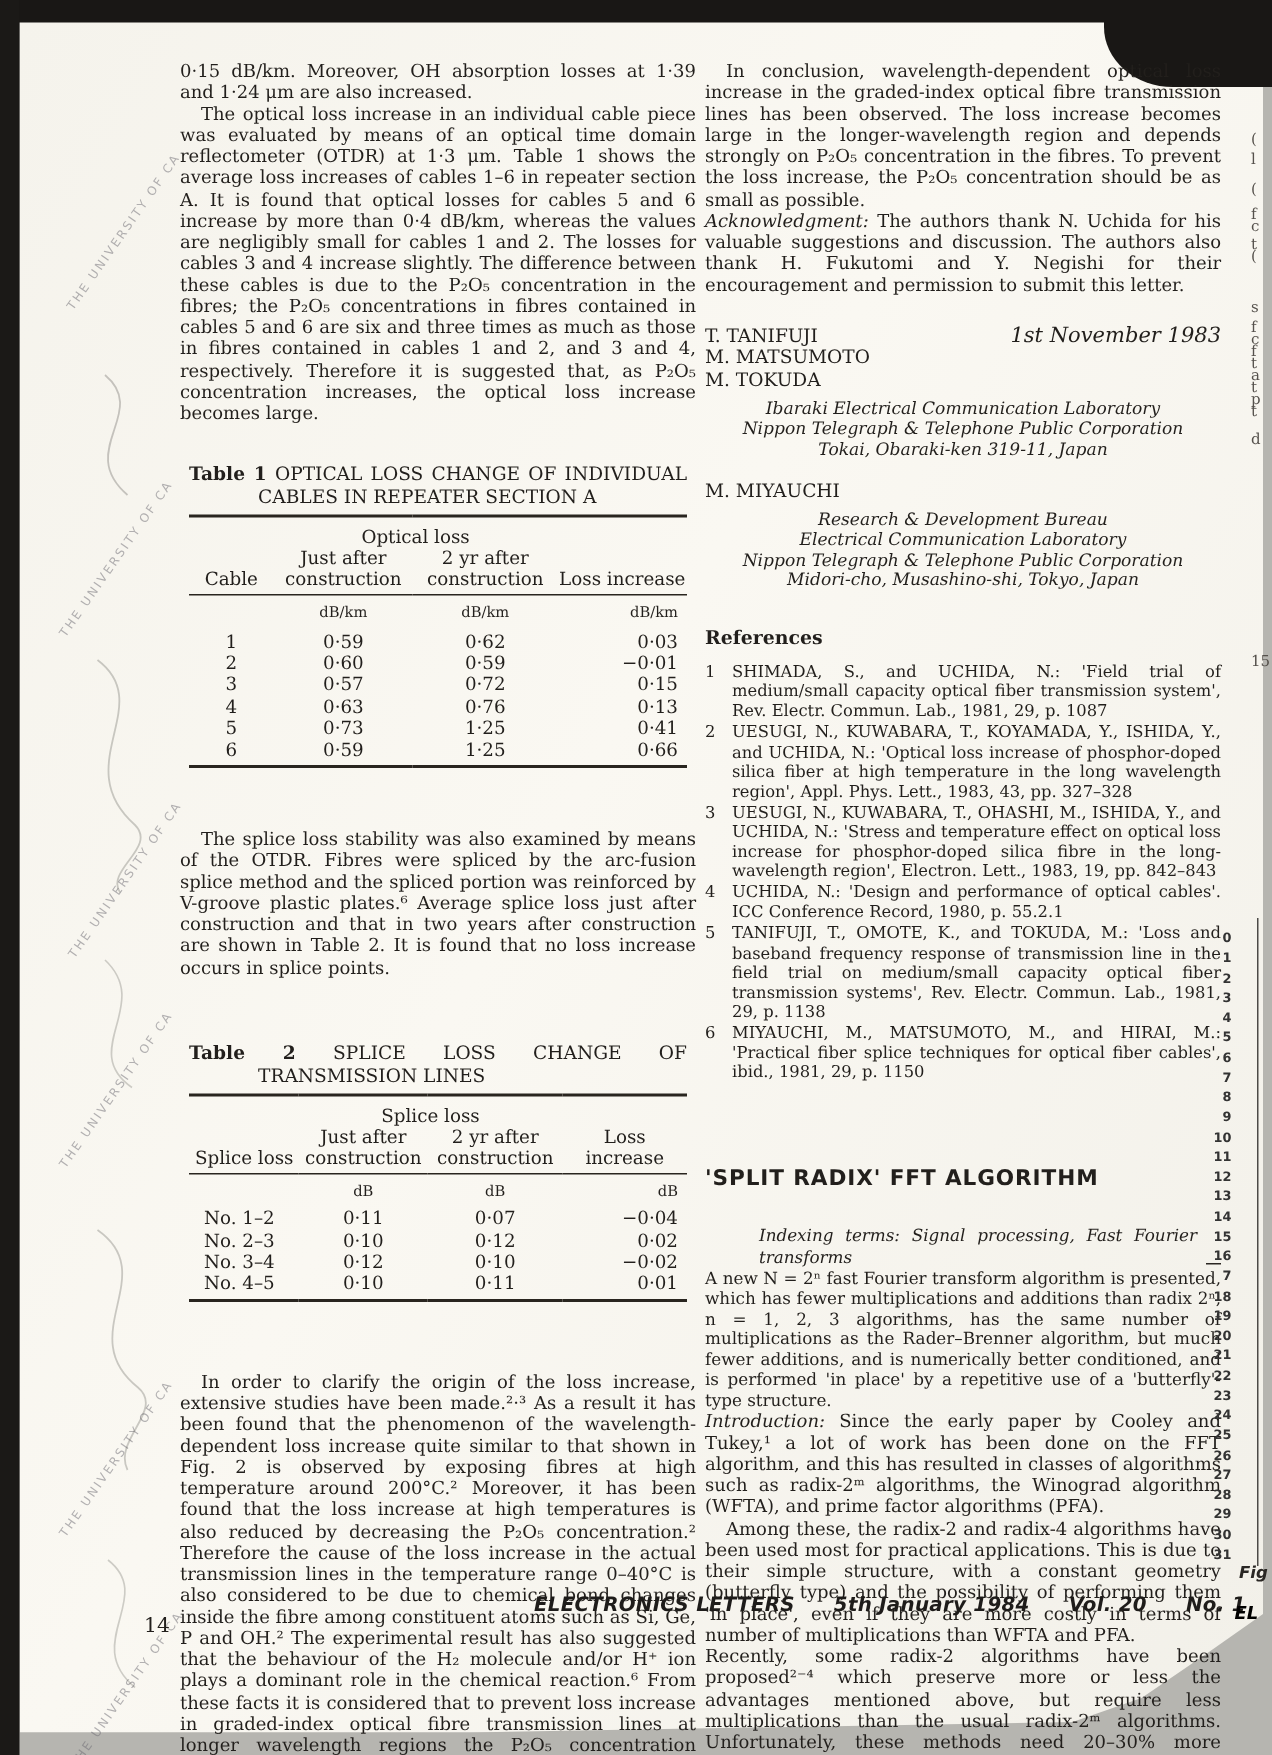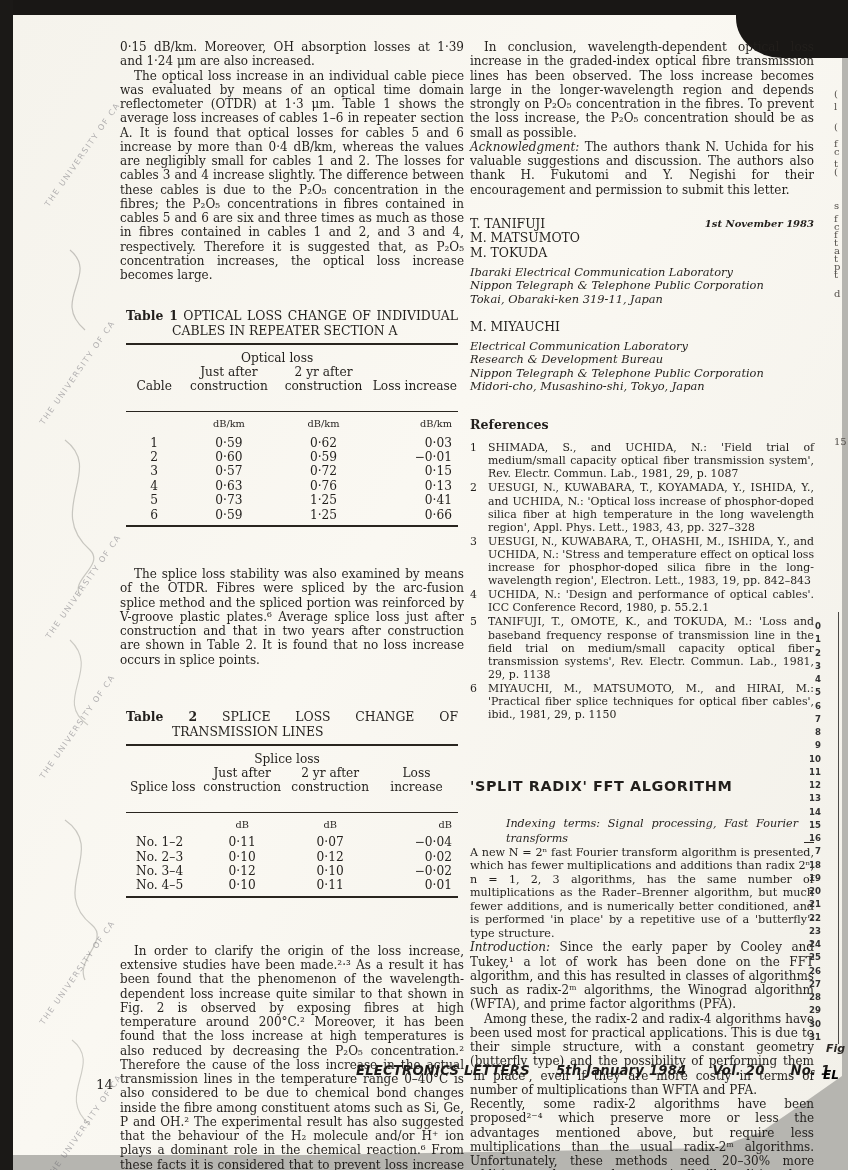--- a/index.html
+++ b/index.html
@@ -23,36 +23,36 @@
   p.body{margin:0;}
   p.indent{text-indent:14px;}
   
   .tblock{margin-top:26px;margin-left:6px;width:332px;}
   .tbl-caption{font-size:12.4px;line-height:15px;padding-left:46px;text-indent:-46px;margin-bottom:5px;}
   .cap-label{font-weight:bold;}
   table.datatable{width:100%;border-collapse:collapse;border-top:2.5px solid #29251f;
                   border-bottom:2.5px solid #29251f;font-size:12.2px;margin-top:2px;}
   table.datatable th{font-weight:normal;vertical-align:bottom;padding:0;line-height:14px;text-align:center;}
   table.datatable .span-head{padding-top:6px;}
-  table.datatable thead tr.colnames th{border-bottom:1.4px solid #29251f;padding-bottom:18px;}
+  table.datatable thead tr.colnames th{border-bottom:1.4px solid #29251f;padding-bottom:3px;}
   table.datatable td{padding:0;line-height:14.4px;text-align:center;}
   table.datatable td.units{font-size:9.8px;padding:5px 0 3px;}
   table.datatable td.num-r,th.num-r{text-align:right;padding-right:6px;}
   table.datatable td.row-label{text-align:left;padding-left:10px;}
   table.datatable tr.first td.val{padding-top:1px;}
   table.datatable tr.last td{padding-bottom:3px;}
   .c0{width:17%;} .c1{width:28%;} .c2{width:29%;} .c3{width:26%;}
   .t2 .c0{width:22%;} .t2 .c1{width:26%;} .t2 .c2{width:27%;} .t2 .c3{width:25%;}
   
   .ack{margin-top:14px;}
   .ack-label{font-style:italic;}
   .authors-row{margin-top:20px;display:flex;justify-content:space-between;font-size:12.4px;line-height:14.6px;text-align:left;}
   .author-names span{display:block;}
-  .date{font-style:italic;font-size:10px;font-weight:bold;}
-  .affil{margin-top:5px;font-style:italic;font-size:11.4px;line-height:13.6px;text-align:left;}
+  .date{font-style:italic;font-size:14px;}
+  .affil{margin-top:5px;font-style:italic;font-size:11.4px;line-height:13.6px;text-align:center;}
   .affil span{display:block;}
   .author-single{margin-top:14px;font-size:12.4px;text-align:left;}
   .refs-heading{margin-top:24px;font-weight:bold;font-size:12.6px;text-align:left;}
   .refs{margin-top:9px;font-size:10.9px;line-height:13.1px;}
   .ref{display:flex;margin:0 0 1px 0;}
   .ref-num{width:18px;flex:none;}
   .ref-text{flex:1;text-align:justify;}
   .title2{margin-top:58px;font-family:"DejaVu Sans",sans-serif;font-weight:bold;font-size:14.4px;
           letter-spacing:0.6px;text-align:left;}
   .indexing{margin-top:24px;margin-left:36px;display:flex;align-items:flex-end;font-size:11.2px;font-style:italic;}
@@ -271,22 +271,22 @@
       <div class="date">1st November 1983</div>
     </div>
     <div class="affil">
         <span>Ibaraki Electrical Communication Laboratory</span>
         <span>Nippon Telegraph &amp; Telephone Public Corporation</span>
         <span>Tokai, Obaraki-ken 319-11, Japan</span>
       </div>
 
     <div class="author-single">M. MIYAUCHI</div>
     <div class="affil">
+        <span>Research &amp; Development Bureau</span>
         <span>Electrical Communication Laboratory</span>
-        <span>Research &amp; Development Bureau</span>
         <span>Nippon Telegraph &amp; Telephone Public Corporation</span>
         <span>Midori-cho, Musashino-shi, Tokyo, Japan</span>
       </div>
 
     <div class="refs-heading">References</div>
     <div class="refs">
       <div class="ref">
           <span class="ref-num">1</span>
           <span class="ref-text">SHIMADA, S., and UCHIDA, N.: 'Field trial of medium/small capacity optical fiber transmission system', Rev. Electr. Commun. Lab., 1981, 29, p. 1087</span>
         </div>

